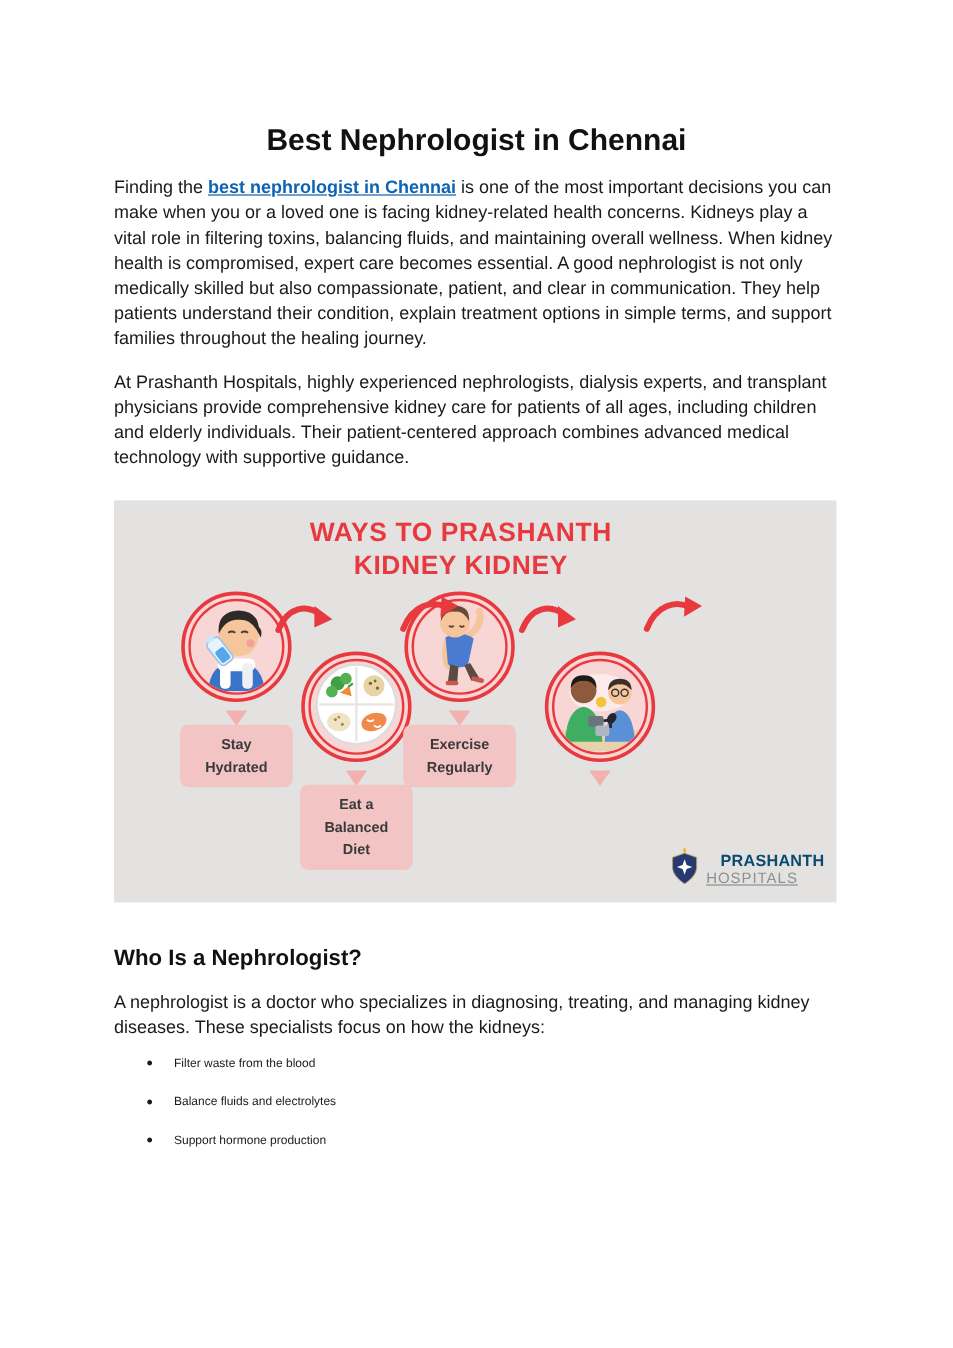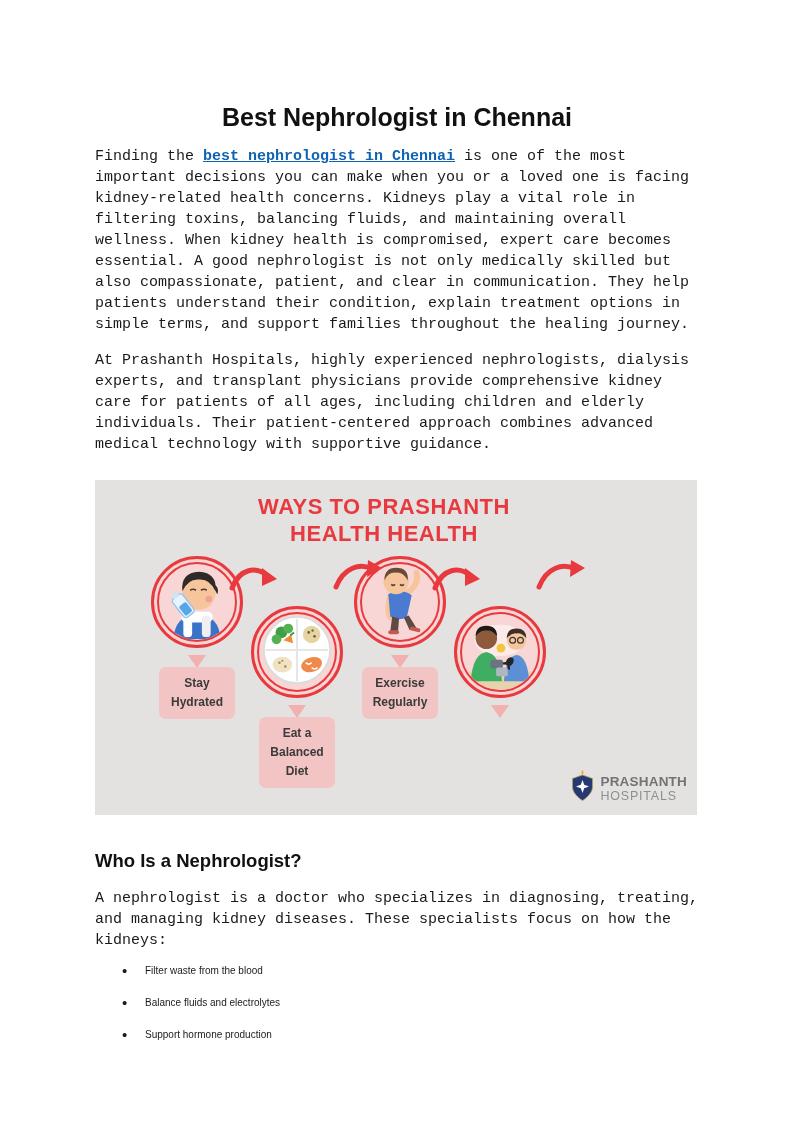--- a/index.html
+++ b/index.html
@@ -14,69 +14,69 @@
     width:794px;height:1123px;background:#ffffff;
     font-family:"Liberation Sans", sans-serif;color:var(--ink);
     position:relative;overflow:hidden;
   }
   .page{padding:103px 95px 0 95px;box-sizing:border-box;}
   .doc-title{
     font-size:25px;font-weight:bold;text-align:center;
     margin:0 0 0 0;line-height:28px;color:#111;
   }
   p.body-text{
-    font-size:15px;line-height:21px;margin:15px 0 0 0;color:var(--ink);font-family:Liberation Mono, monospace;
+    font-size:15px;line-height:21px;margin:15px 0 0 0;color:var(--ink);
   }
   a.doc-link{color:#0e63b3;font-weight:bold;text-decoration:underline;cursor:pointer;}
 
   
   .infographic{
     position:relative;width:602px;height:335px;margin-top:25px;
     background:#e3e2e1;overflow:hidden;
   }
   .info-title{
     position:absolute;top:13px;left:0;right:24px;text-align:center;
     color:var(--red);font-weight:bold;font-size:22px;line-height:27px;
     letter-spacing:.5px;
   }
   .step{position:absolute;width:96px;display:flex;flex-direction:column;align-items:center;}
   .s1{left:54px;top:76px;}
   .s2{left:154px;top:126px;}
-  .s3{left:257px;top:76px;}
+  .s3{left:240px;top:76px;}
   .s4{left:357px;top:126px;}
   .s5{left:457px;top:76px;}
   .circle-frame{
     width:92px;height:92px;border-radius:50%;box-sizing:border-box;
     border:3px solid var(--red);background:var(--pink-fill);position:relative;
   }
   .circle-inner{
     position:absolute;inset:3px;border:2px solid var(--red);border-radius:50%;
     overflow:hidden;display:flex;align-items:center;justify-content:center;
     background:var(--pink-fill);
   }
   .s5 .circle-inner{background:#ffffff;}
   .pointer{
     width:0;height:0;margin-top:7px;
     border-left:9px solid transparent;border-right:9px solid transparent;
     border-top:13px solid var(--tri-pink);
   }
   .step-label{
     margin-top:-1px;background:var(--label-pink);border-radius:7px;
-    width:76px;box-sizing:border-box;padding:7px 4px;
+    width:94px;box-sizing:border-box;padding:7px 4px;
     font-size:12px;font-weight:bold;line-height:19px;color:#3a3a3a;
     text-align:center;white-space:pre-line;
   }
   .arrow{position:absolute;}
   .a1{left:133px;top:84px;}
   .a2{left:237px;top:75px;}
   .a3{left:336px;top:84px;}
   .a4{left:440px;top:75px;}
   .logo{position:absolute;right:10px;bottom:8px;display:flex;align-items:center;gap:5px;}
-  .logo-name{color:#737373;font-weight:bold;font-size:13.5px;line-height:15px;letter-spacing:.2px;}
-  .logo-sub{color:#8d9091;font-size:12.5px;line-height:14px;letter-spacing:.8px;}
+  .logo-name{color:#0c4a6e;font-weight:bold;font-size:13.5px;line-height:15px;letter-spacing:.2px;margin-left:12px;}
+  .logo-sub{color:#8d9091;font-size:12.5px;line-height:14px;letter-spacing:.8px;text-decoration:underline;}
 
   
   h2.section-heading{font-size:18.5px;font-weight:bold;margin:34px 0 0 0;line-height:24px;color:#111;}
   ul.kidney-list{list-style:none;margin:11px 0 0 0;padding:0 0 0 50px;}
   ul.kidney-list li{
     position:relative;font-size:10px;line-height:18px;margin:0 0 14px 0;color:var(--ink);
   }
   ul.kidney-list li::before{
     content:"\2022";position:absolute;left:-23px;top:0;font-size:15px;color:var(--ink);
   }
@@ -89,21 +89,21 @@
   <h1 class="doc-title">Best Nephrologist in Chennai</h1>
 
   <p class="body-text"><span>Finding the </span><a class="doc-link">best nephrologist in Chennai</a><span> is one of the most important decisions you can make when you or a loved one is facing kidney-related health concerns. Kidneys play a vital role in filtering toxins, balancing fluids, and maintaining overall wellness. When kidney health is compromised, expert care becomes essential. A good nephrologist is not only medically skilled but also compassionate, patient, and clear in communication. They help patients understand their condition, explain treatment options in simple terms, and support families throughout the healing journey.</span></p>
 
   <p class="body-text">At Prashanth Hospitals, highly experienced nephrologists, dialysis experts, and transplant physicians provide comprehensive kidney care for patients of all ages, including children and elderly individuals. Their patient-centered approach combines advanced medical technology with supportive guidance.</p>
 
   <div class="infographic">
 
     <div class="info-title">
       <div>WAYS TO PRASHANTH</div>
-      <div>HEALTH HEALTH</div>
+      <div>KIDNEY KIDNEY</div>
     </div>
 
     <div class="step s1">
       <div class="circle-frame">
         <div class="circle-inner">
           <span>
             <svg width="78" height="78" viewBox="0 0 80 80">
               <path d="M16,80 Q17,56 40,54 Q63,56 64,80 Z" fill="#3a74c9"></path>
               <rect x="24" y="52" width="32" height="11" rx="5" fill="#ffffff"></rect>
               <rect x="26" y="56" width="9" height="22" rx="4" fill="#ffffff"></rect>

